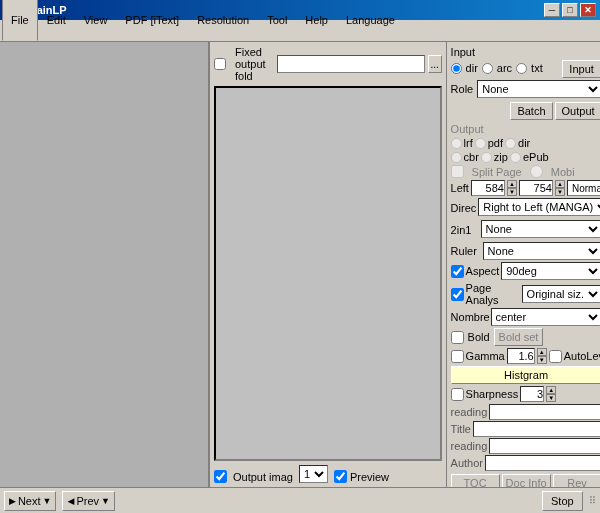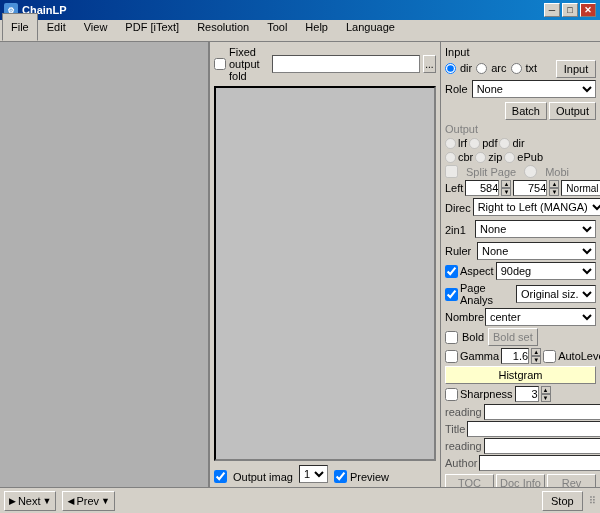--- a/index.html
+++ b/index.html
@@ -51,21 +51,21 @@
     
     .menu-bar {
       background: #d4d0c8;
       border-bottom: 1px solid #808080;
       display: flex;
       padding: 2px 2px 0 2px;
       height: 22px;
       align-items: flex-end;
     }
     .menu-item {
-      padding: 7px 8px;
+      padding: 14px 8px;
       cursor: pointer;
       font-size: 11px;
       border: 1px solid transparent;
       white-space: nowrap;
     }
     .menu-item.active-menu {
       border: 1px solid #808080;
       border-bottom-color: #d4d0c8;
       background: #d4d0c8;
     }
@@ -96,21 +96,21 @@
 
     
     .folder-row {
       display: flex;
       align-items: center;
       margin-bottom: 4px;
     }
     .checkbox-label {
       display: flex;
       align-items: center;
-      gap: 3px;
+      gap: 9px;
       font-size: 11px;
     }
     .checkbox-label input[type="checkbox"] {
       width: 12px; height: 12px;
     }
     .folder-input {
       flex: 1;
       height: 18px;
       border: 1px solid #808080;
       border-top-color: #555;

